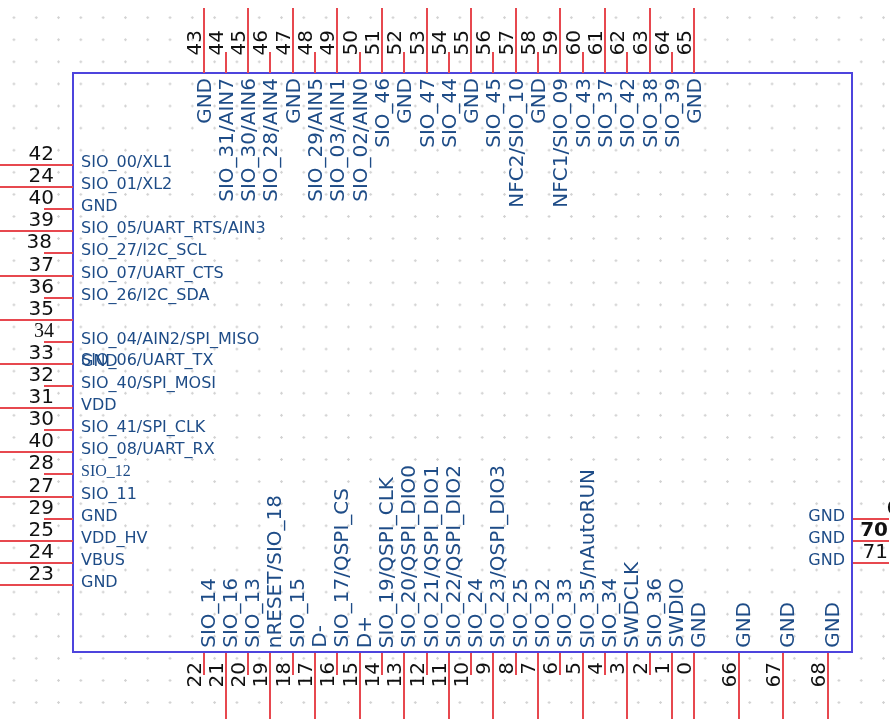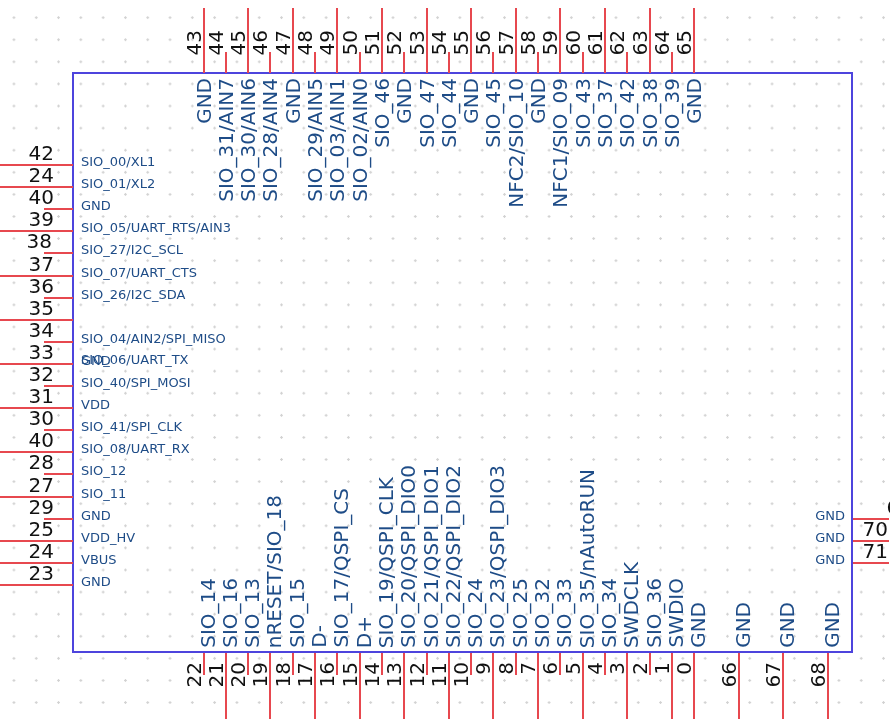--- a/index.html
+++ b/index.html
@@ -19,21 +19,21 @@
     background-position:2.8px 6.6px;
   }
   #body-rect{
     position:absolute;left:72px;top:72px;width:777px;height:577px;
     border:2px solid var(--border);
     background:transparent;
   }
   .pline{position:absolute;background:var(--pin);}
   .hnum{position:absolute;height:22px;font-size:20px;line-height:22px;
         color:var(--num);text-align:right;white-space:nowrap;}
-  .hlabel{position:absolute;height:24px;font-size:13px;line-height:24px;
+  .hlabel{position:absolute;height:24px;font-size:16px;line-height:24px;
         color:var(--label);white-space:nowrap;}
   .vtext{position:absolute;writing-mode:vertical-rl;transform:rotate(180deg);
         white-space:nowrap;}
   .vnum{font-size:20px;line-height:20px;color:var(--num);}
   .vlabel{font-size:20px;line-height:22px;color:var(--label);}
 </style>
 </head>
 <body>
 
 <div id="stage">
@@ -57,40 +57,40 @@
       <div class="pline" style="left: 0px; top: 274.5px; width: 73px; height: 2px;"></div>
       <div class="hnum" style="left: 2px; top: 252.5px; width: 52px;">37</div>
       <div class="hlabel" style="left: 81px; top: 260.5px;">SIO_07/UART_CTS</div>
       <div class="pline" style="left: 44px; top: 296.6px; width: 29px; height: 2px;"></div>
       <div class="hnum" style="left: 2px; top: 274.6px; width: 52px;">36</div>
       <div class="hlabel" style="left: 81px; top: 282.6px;">SIO_26/I2C_SDA</div>
       <div class="pline" style="left: 0px; top: 318.7px; width: 73px; height: 2px;"></div>
       <div class="hnum" style="left: 2px; top: 296.7px; width: 52px;">35</div>
       <div class="hlabel" style="left: 81px; top: 304.7px; margin-top: 43px;">SIO_06/UART_TX</div>
       <div class="pline" style="left: 44px; top: 340.8px; width: 29px; height: 2px;"></div>
-      <div class="hnum" style="left: 2px; top: 318.8px; width: 52px;">34</div>
+      <div class="hnum" style="left: 2px; top: 318.8px; width: 52px; font-family: Liberation Serif, serif;">34</div>
       <div class="hlabel" style="left: 81px; top: 326.8px;">SIO_04/AIN2/SPI_MISO</div>
       <div class="pline" style="left: 0px; top: 362.9px; width: 73px; height: 2px;"></div>
       <div class="hnum" style="left: 2px; top: 340.9px; width: 52px;">33</div>
       <div class="hlabel" style="left: 81px; top: 348.9px;">GND</div>
       <div class="pline" style="left: 44px; top: 385px; width: 29px; height: 2px;"></div>
       <div class="hnum" style="left: 2px; top: 363px; width: 52px;">32</div>
       <div class="hlabel" style="left: 81px; top: 371px;">SIO_40/SPI_MOSI</div>
       <div class="pline" style="left: 0px; top: 407.1px; width: 73px; height: 2px;"></div>
       <div class="hnum" style="left: 2px; top: 385.1px; width: 52px;">31</div>
       <div class="hlabel" style="left: 81px; top: 393.1px;">VDD</div>
       <div class="pline" style="left: 44px; top: 429.2px; width: 29px; height: 2px;"></div>
       <div class="hnum" style="left: 2px; top: 407.2px; width: 52px;">30</div>
       <div class="hlabel" style="left: 81px; top: 415.2px;">SIO_41/SPI_CLK</div>
       <div class="pline" style="left: 0px; top: 451.3px; width: 73px; height: 2px;"></div>
       <div class="hnum" style="left: 2px; top: 429.3px; width: 52px;">40</div>
       <div class="hlabel" style="left: 81px; top: 437.3px;">SIO_08/UART_RX</div>
       <div class="pline" style="left: 44px; top: 473.4px; width: 29px; height: 2px;"></div>
       <div class="hnum" style="left: 2px; top: 451.4px; width: 52px;">28</div>
-      <div class="hlabel" style="left: 81px; top: 459.4px;">SIO_12</div>
+      <div class="hlabel" style="left: 81px; top: 459.4px; font-family: Liberation Serif, serif;">SIO_12</div>
       <div class="pline" style="left: 0px; top: 495.5px; width: 73px; height: 2px;"></div>
       <div class="hnum" style="left: 2px; top: 473.5px; width: 52px;">27</div>
       <div class="hlabel" style="left: 81px; top: 481.5px;">SIO_11</div>
       <div class="pline" style="left: 44px; top: 517.6px; width: 29px; height: 2px;"></div>
       <div class="hnum" style="left: 2px; top: 495.6px; width: 52px;">29</div>
       <div class="hlabel" style="left: 81px; top: 503.6px;">GND</div>
       <div class="pline" style="left: 0px; top: 539.7px; width: 73px; height: 2px;"></div>
       <div class="hnum" style="left: 2px; top: 517.7px; width: 52px;">25</div>
       <div class="hlabel" style="left: 81px; top: 525.7px;">VDD_HV</div>
       <div class="pline" style="left: 0px; top: 561.8px; width: 73px; height: 2px;"></div>
@@ -243,19 +243,19 @@
       <div class="pline" style="left: 782.3px; top: 653px; width: 2px; height: 66px;"></div>
       <div class="vtext vnum" style="left: 763.3px; top: 662px;">67</div>
       <div class="vtext vlabel" style="left: 776.3px; bottom: 74px;">GND</div>
       <div class="pline" style="left: 826.9px; top: 653px; width: 2px; height: 66px;"></div>
       <div class="vtext vnum" style="left: 807.9px; top: 662px;">68</div>
       <div class="vtext vlabel" style="left: 820.9px; bottom: 74px;">GND</div>
       <div class="pline" style="left: 853px; top: 517.7px; width: 36px; height: 2px;"></div>
       <div class="hnum" style="left: 856px; top: 495.7px; width: 32px; margin-left: 24px;">69</div>
       <div class="hlabel" style="left: 760px; top: 503.7px; width: 85px; text-align: right;">GND</div>
       <div class="pline" style="left: 853px; top: 539.8px; width: 36px; height: 2px;"></div>
-      <div class="hnum" style="left: 856px; top: 517.8px; width: 32px;">70</div>
+      <div class="hnum" style="left: 856px; top: 517.8px; width: 32px; font-weight: bold;">70</div>
       <div class="hlabel" style="left: 760px; top: 525.8px; width: 85px; text-align: right;">GND</div>
       <div class="pline" style="left: 853px; top: 561.9px; width: 36px; height: 2px;"></div>
       <div class="hnum" style="left: 856px; top: 539.9px; width: 32px;">71</div>
       <div class="hlabel" style="left: 760px; top: 547.9px; width: 85px; text-align: right;">GND</div>
     </div>
 </div>
 
 </body></html>

